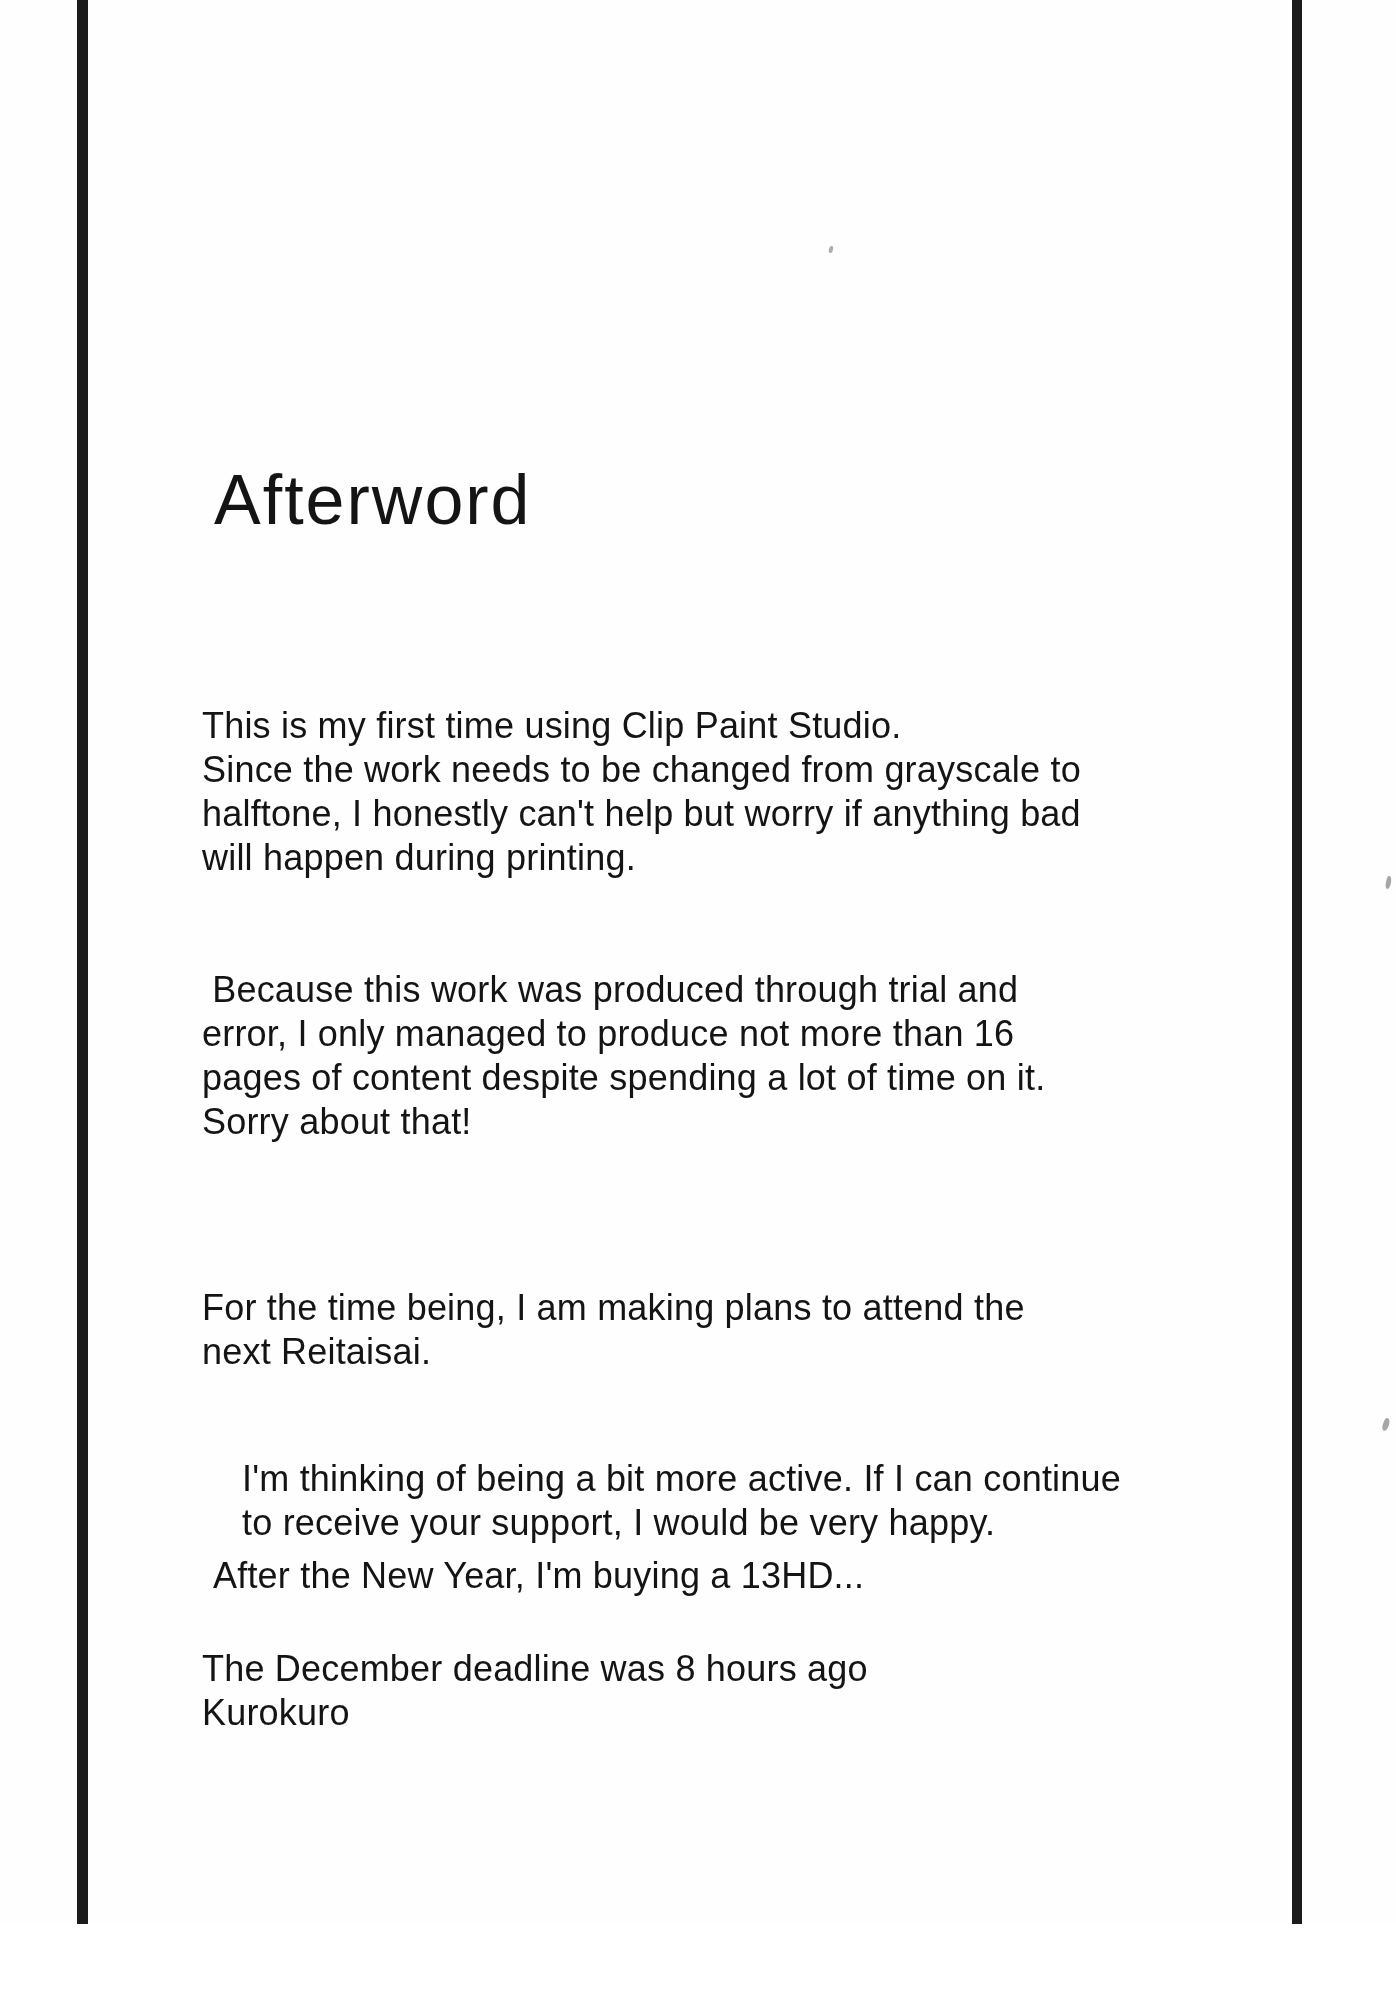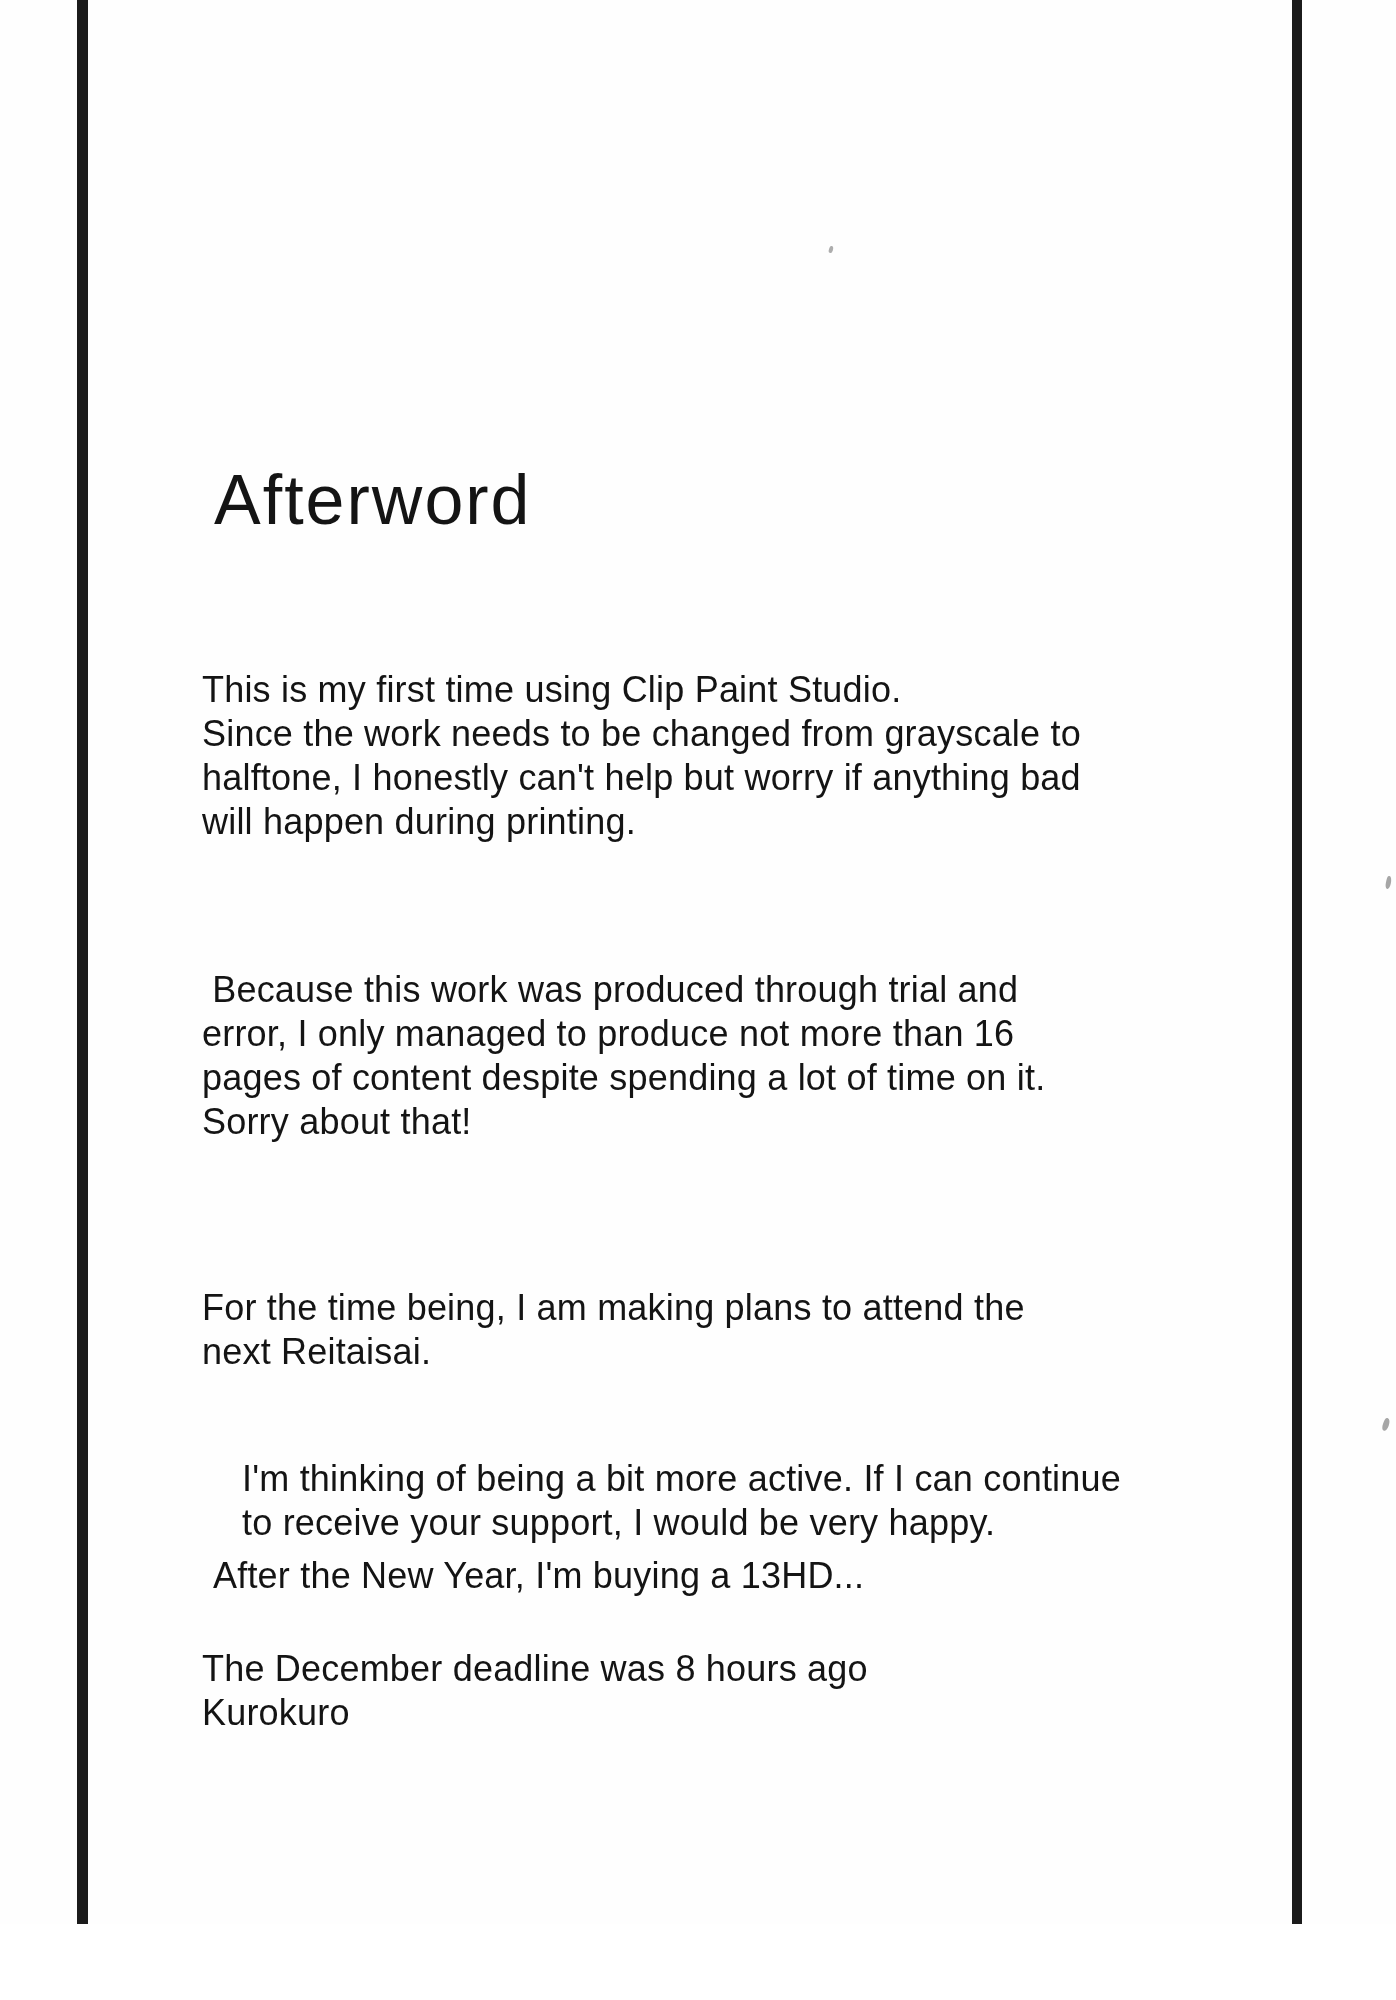--- a/index.html
+++ b/index.html
@@ -37,21 +37,21 @@
   .para {
     position: absolute;
     left: 202px;
     width: 1040px;
     font-size: 36px;
     line-height: 44px;
     color: #141414;
     white-space: pre-wrap;
     letter-spacing: 0.2px;
   }
-  .p1 { top: 668px; }
+  .p1 { top: 704px; }
   .p2 { top: 924px; margin-top: 44px; }
   .p3 { top: 1153px; }
   .p4 { top: 1286px; }
   .p5 { top: 1457px; margin-left: 40px; }
   .p6 { top: 1554px; margin-left: 11px; }
   .p7 { top: 1647px; }
 
   .page-number {
     position: absolute;
     left: 18px;

